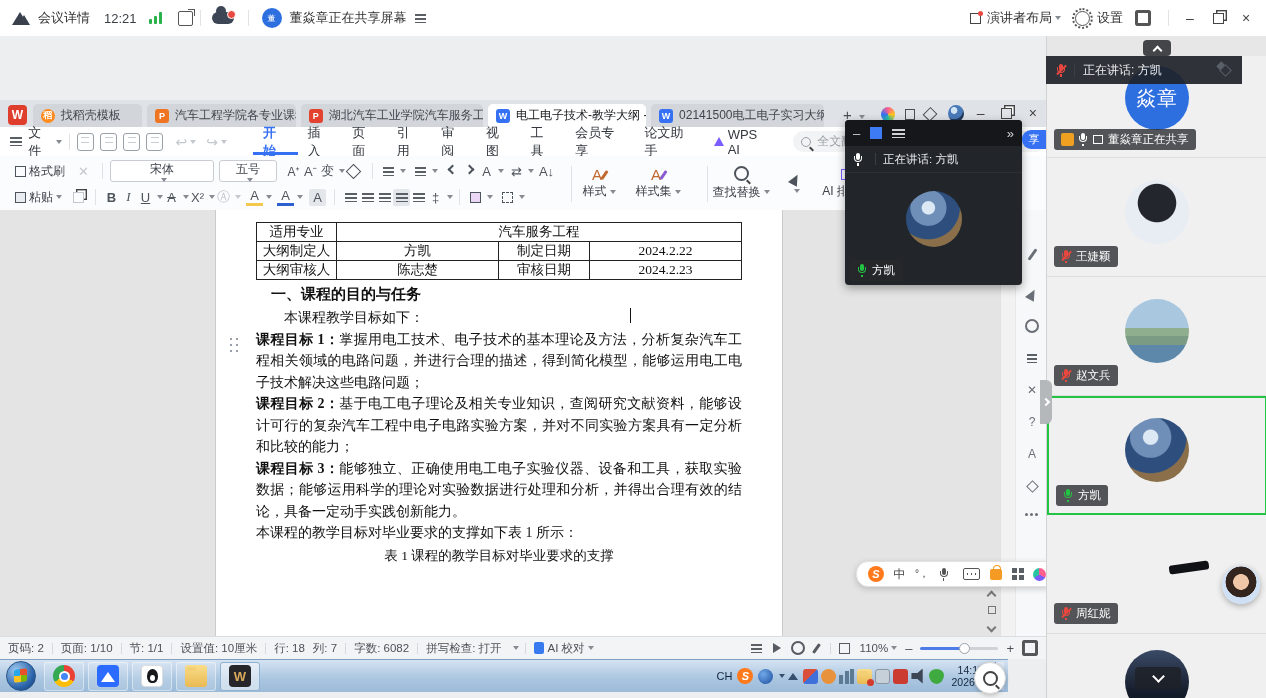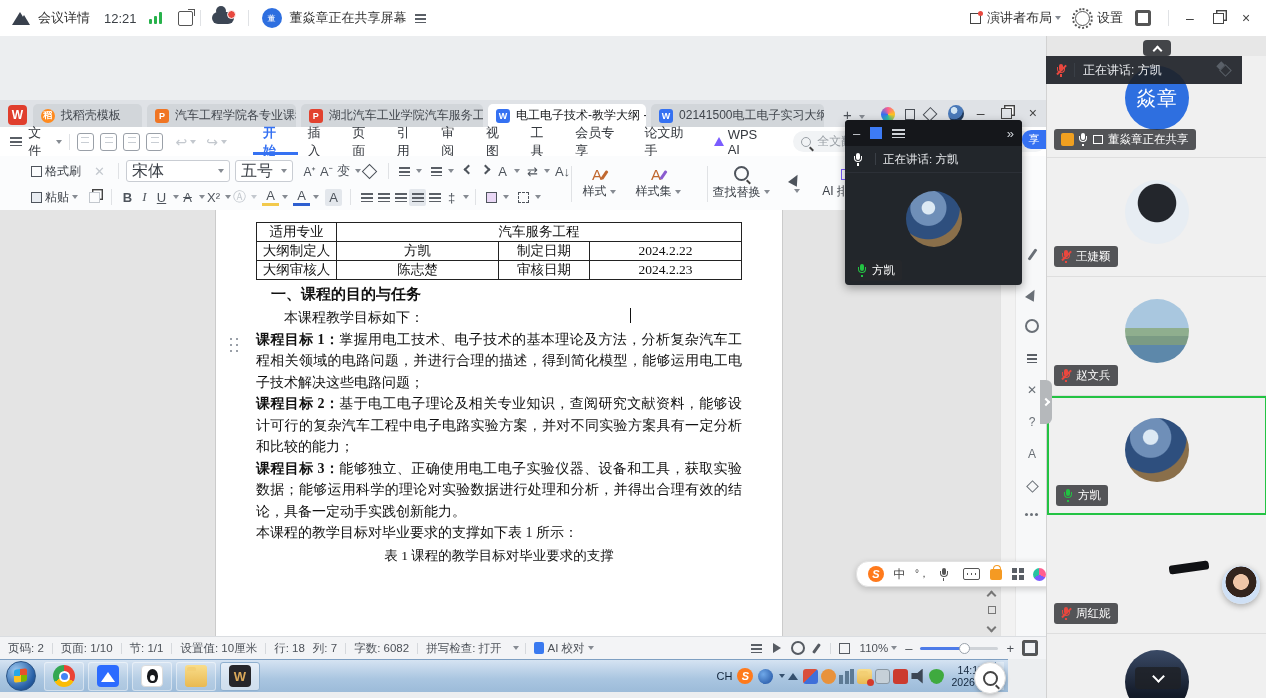--- a/index.html
+++ b/index.html
@@ -35,24 +35,24 @@
   .wtab{height:23px;margin-right:5px;border-radius:5px 5px 0 0;background:#d2d6da;display:flex;align-items:center;padding:0 8px;font-size:12px;color:#41464d;white-space:nowrap;overflow:hidden;}
   .wtab.active{background:#fff;color:#16181b;}
   .tabico{width:14px;height:14px;border-radius:3px;margin-right:6px;flex:0 0 14px;display:flex;align-items:center;justify-content:center;color:#fff;font-size:9px;font-weight:bold;}
   
   .menubar{left:0;top:127px;width:1046px;height:29px;background:#fff;display:flex;align-items:center;font-size:13px;color:#34383e;}
   .mnu{padding:0 10px;height:27px;display:flex;align-items:center;}
   .mnu.active{color:#3571f2;font-weight:bold;box-shadow:inset 0 -3px 0 #3571f2;}
   .mico{width:16px;height:16px;border:1.4px solid #9aa0a8;border-radius:3px;margin-right:6px;background:repeating-linear-gradient(#c9ced4 0 1.5px,transparent 1.5px 5px) center/8px 10px no-repeat;}
   
   .toolbar{left:0;top:156px;width:1046px;height:54px;background:#fbfcfd;border-bottom:1px solid #e2e4e7;font-size:12px;color:#3c4148;}
-  .trow{position:absolute;left:0;height:26px;display:flex;align-items:center;padding-left:24px;}
+  .trow{position:absolute;left:0;height:26px;display:flex;align-items:center;padding-left:8px;}
   .tbtn{display:flex;align-items:center;padding:2px 4px;border-radius:3px;}
   .tico{width:17px;height:17px;display:flex;align-items:center;justify-content:center;font-size:13px;color:#4e545c;}
-  .fsel{height:20px;border:1px solid #c9cdd3;border-radius:3px;background:#fff;display:flex;align-items:center;justify-content:space-between;padding:0 5px;font-size:16px;}
+  .fsel{height:20px;border:1px solid #c9cdd3;border-radius:3px;background:#fff;display:flex;align-items:center;justify-content:space-between;padding:0 5px;font-size:12px;flex-direction:column;}
   .vbtn{display:flex;flex-direction:column;align-items:center;justify-content:center;width:54px;height:46px;color:#3c4148;}
   .grybox{background:#e3e7ec;border-radius:2px;}
   
   .docarea{left:0;top:210px;width:1046px;height:426px;background:#e4e4e4;overflow:hidden;}
   .page{position:absolute;left:216px;top:0;width:566px;height:426px;background:#fff;box-shadow:0 0 0 1px #cbcbcb;overflow:hidden;
         font-family:"Liberation Serif",serif;color:#111;padding:12px 40px 0 40px;box-sizing:border-box;}
   .dtable{border-collapse:collapse;width:100%;font-size:13.5px;}
   .dtable td{border:1px solid #222;text-align:center;height:18px;padding:0 2px;}
   .dheading{font-size:15px;font-weight:bold;margin:5px 0 3px 0;padding-left:15px;}
   .dp{font-size:14px;line-height:21.5px;text-align:justify;margin:0;}

